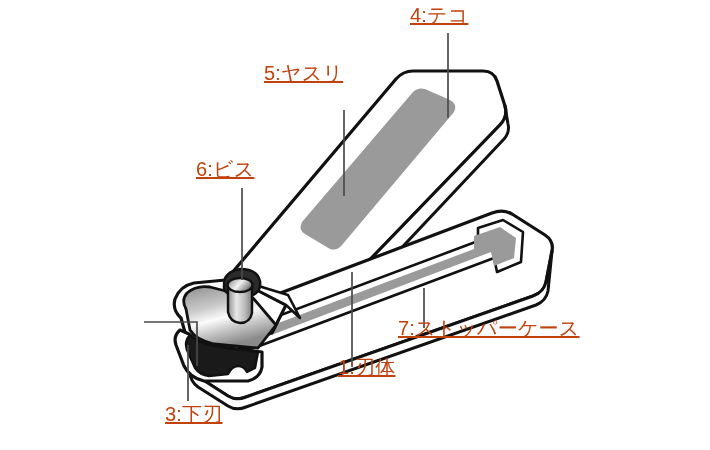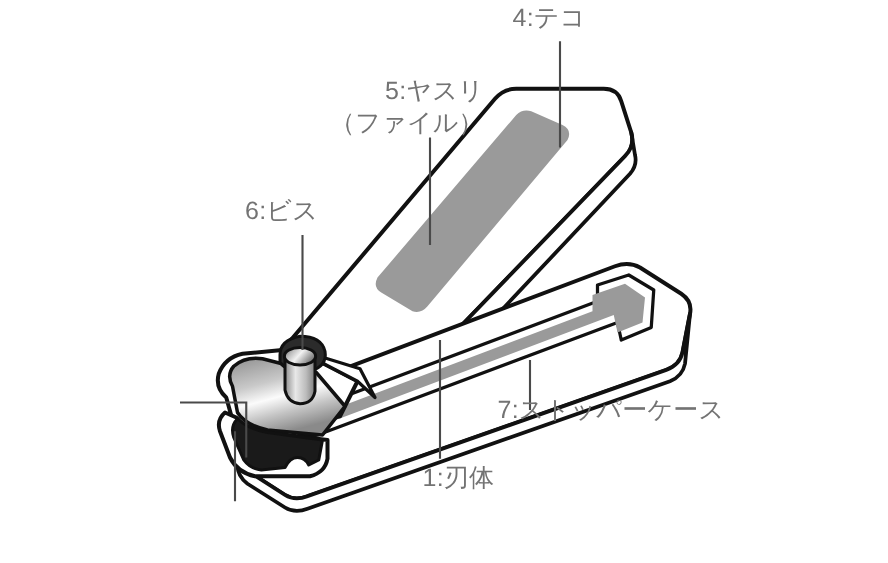--- a/index.html
+++ b/index.html
@@ -17,37 +17,38 @@
   }
   #diagram-svg {
     position: absolute;
     left: 0;
     top: 0;
     width: 710px;
     height: 450px;
   }
   .callout {
     position: absolute;
-    color: #737373;
+    color: #c2410c;
     font-size: 20px;
     line-height: 25px;
     letter-spacing: 0.2px;
     white-space: pre;
     font-weight: 400;
+    text-decoration: underline;
   }
   .callout.two-line {
     line-height: 26px;
     text-align: right;
   }
   #lbl-file   { left: 264px; top: 60px;  }
   #lbl-lever  { left: 410px; top: 3px;   }
   #lbl-screw  { left: 196px; top: 157px; }
   #lbl-upper  { left: 98px;  top: 371px; }
   #lbl-lower  { left: 165px; top: 402px; }
-  #lbl-body   { left: 338px; top: 371px; }
+  #lbl-body   { left: 338px; top: 355px; }
   #lbl-stop   { left: 398px; top: 316px; }
 </style>
 </head>
 <body>
 
 <div id="stage">
 
   <svg id="diagram-svg" viewBox="0 0 710 450">
     <defs>
       <linearGradient id="gradUpperBlade" x1="0" y1="0" x2="0.4" y2="1">
@@ -239,25 +240,26 @@
       <line x1="448" y1="33" x2="448" y2="118"></line>
       <line x1="344" y1="110" x2="344" y2="196"></line>
       <line x1="242" y1="188" x2="242" y2="280"></line>
       <polyline points="144,322 197,322 197,366"></polyline>
       <polyline points="188,345 188,401"></polyline>
       <line x1="352" y1="272" x2="352" y2="367"></line>
       <line x1="424" y1="288" x2="424" y2="328"></line>
     </g>
   </svg>
 
-  <div class="callout two-line" id="lbl-file"><span>5:ヤスリ</span><br><span>（ファイル）</span></div>
+  <div class="callout two-line" id="lbl-file"><span>5:ヤスリ</span><br></div>
 
   <div class="callout" id="lbl-lever">4:テコ</div>
 
   <div class="callout" id="lbl-screw">6:ビス</div>
 
 
+  <div class="callout" id="lbl-lower">3:下刃</div>
 
   <div class="callout" id="lbl-body">1:刃体</div>
 
   <div class="callout" id="lbl-stop">7:ストッパーケース</div>
 
 </div>
 
 </body></html>

